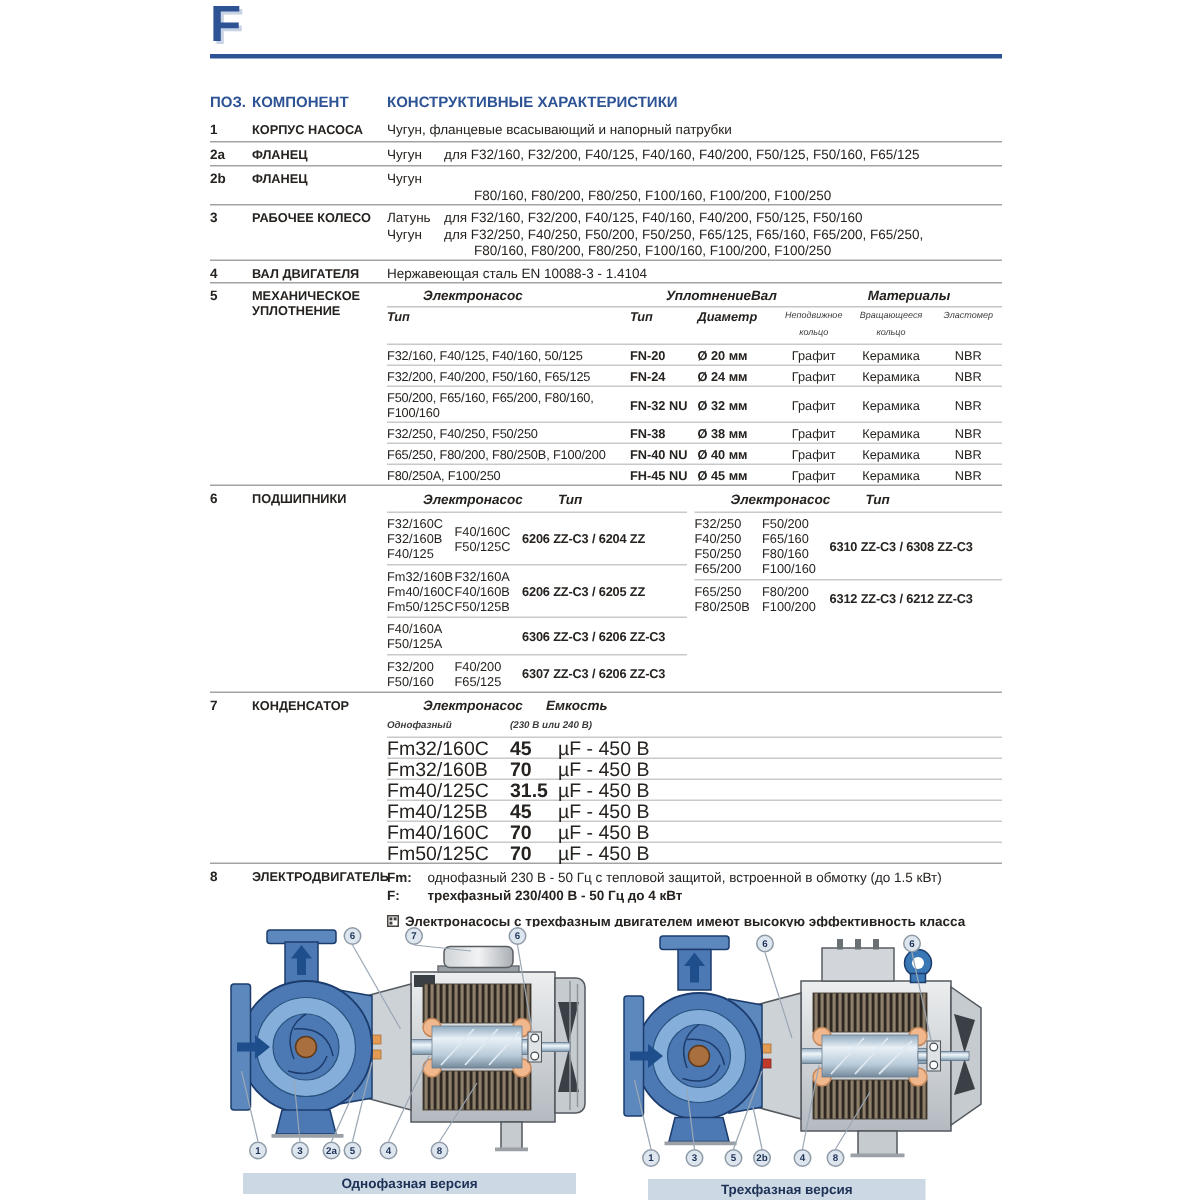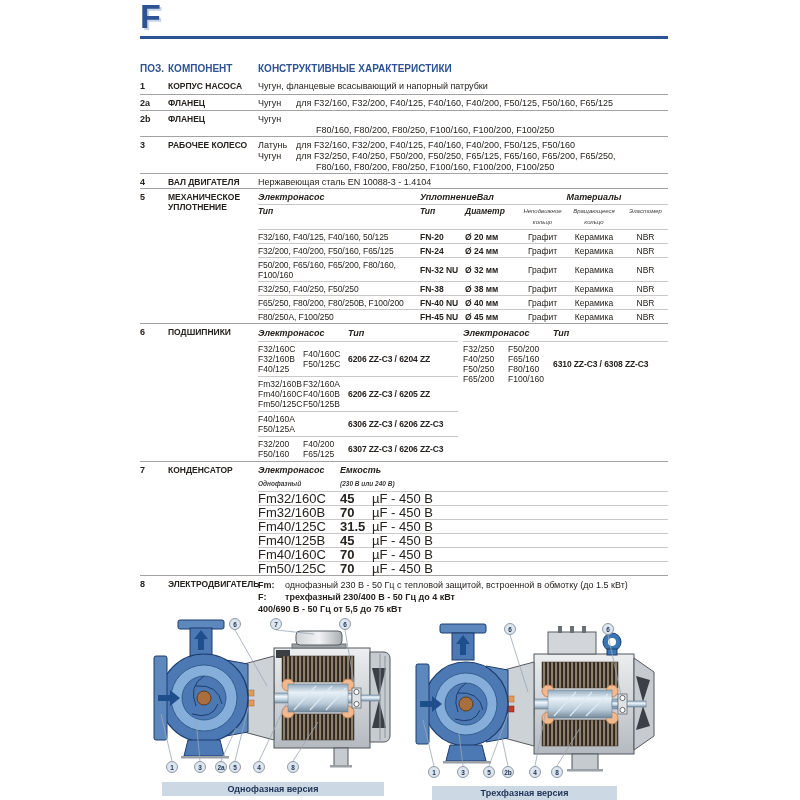--- a/index.html
+++ b/index.html
@@ -24,21 +24,21 @@
   .thead > div{font-size:10px;font-weight:bold;color:#2d5394;}
   .c-pos{font-weight:bold;font-size:9px;padding-top:3px;}
   .c-name{font-weight:bold;font-size:8.5px;padding-top:3px;line-height:10px;padding-right:2px;}
   .c-name.nowrap{white-space:nowrap;overflow:visible;}
   .c-body{font-size:9px;line-height:11px;padding-top:3px;}
   .mline{display:flex;}
   .mat{width:38px;flex:none;}
   .indent2{padding-left:58px;}
 
   
-  .ith{font-style:italic;font-weight:bold;font-size:9px;}
+  .ith{font-style:italic;font-weight:bold;font-size:9px;margin-left:24px;}
   .iths{font-style:italic;font-weight:bold;font-size:8.5px;}
   .tiny{font-style:italic;font-size:6px;color:#3c3c3c;}
   .b{font-weight:bold;}
   .ctr{text-align:center;}
   .subline{border-bottom:1px solid #c6c6c6;}
 
   
   .sealhead1{display:grid;grid-template-columns:162px 100px 1fr;padding-bottom:1px;}
   .sealhead2{display:grid;grid-template-columns:162px 45px 55px 45px 58px 45px;padding:1px 0;}
   .sealrow{display:grid;grid-template-columns:162px 45px 55px 45px 58px 45px;
@@ -283,20 +283,31 @@
                 <div>F65/200</div>
               </div>
               <div>
                 <div>F50/200</div>
                 <div>F65/160</div>
                 <div>F80/160</div>
                 <div>F100/160</div>
               </div>
               <div class="btype">6310 ZZ-C3 / 6308 ZZ-C3</div>
             </div>
+            <div class="bgroup">
+              <div>
+                <div>F65/250</div>
+                <div>F80/250B</div>
+              </div>
+              <div>
+                <div>F80/200</div>
+                <div>F100/200</div>
+              </div>
+              <div class="btype">6312 ZZ-C3 / 6212 ZZ-C3</div>
+            </div>
           </div>
         </div>
       </div>
     </div>
 
     <div class="trow" style="min-height:97px">
       <div class="c-pos">7</div>
       <div class="c-name">КОНДЕНСАТОР</div>
       <div class="c-body">
         <div class="caphead1">
@@ -345,21 +356,20 @@
       <div class="c-name nowrap">ЭЛЕКТРОДВИГАТЕЛЬ</div>
       <div class="c-body">
         <div class="mrow">
           <span class="mlabel">Fm:</span>
           <span>однофазный 230 В - 50 Гц с тепловой защитой, встроенной в обмотку (до 1.5 кВт)</span>
         </div>
         <div class="mrow">
           <span class="mlabel">F:</span>
           <span class="b">трехфазный 230/400 В - 50 Гц до 4 кВт</span>
         </div>
-        <div class="mrow b">400/690 В - 50 Гц от 5,5 до 75 кВт</div>
         <div class="note">
           <svg class="noteicon" viewBox="0 0 8 8">
             <rect x="0.5" y="0.5" width="7" height="7" fill="#ffffff" stroke="#44413e" stroke-width="1"></rect>
             <rect x="1.6" y="1.6" width="2" height="2" fill="#44413e"></rect>
             <rect x="4.4" y="1.6" width="2" height="2" fill="#44413e"></rect>
             <rect x="1.6" y="4.4" width="2" height="2" fill="#44413e"></rect>
           </svg>
           <div class="notelines">
             <div>Электронасосы с трехфазным двигателем имеют высокую эффективность класса</div>
 

